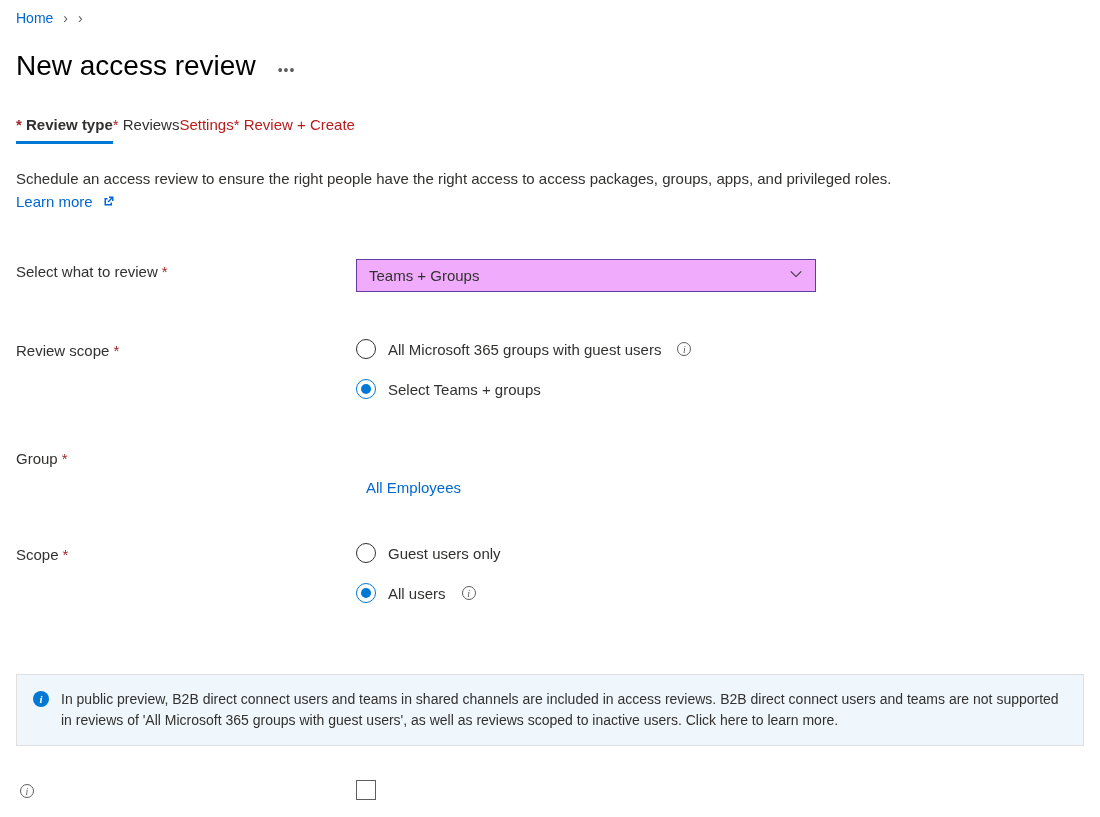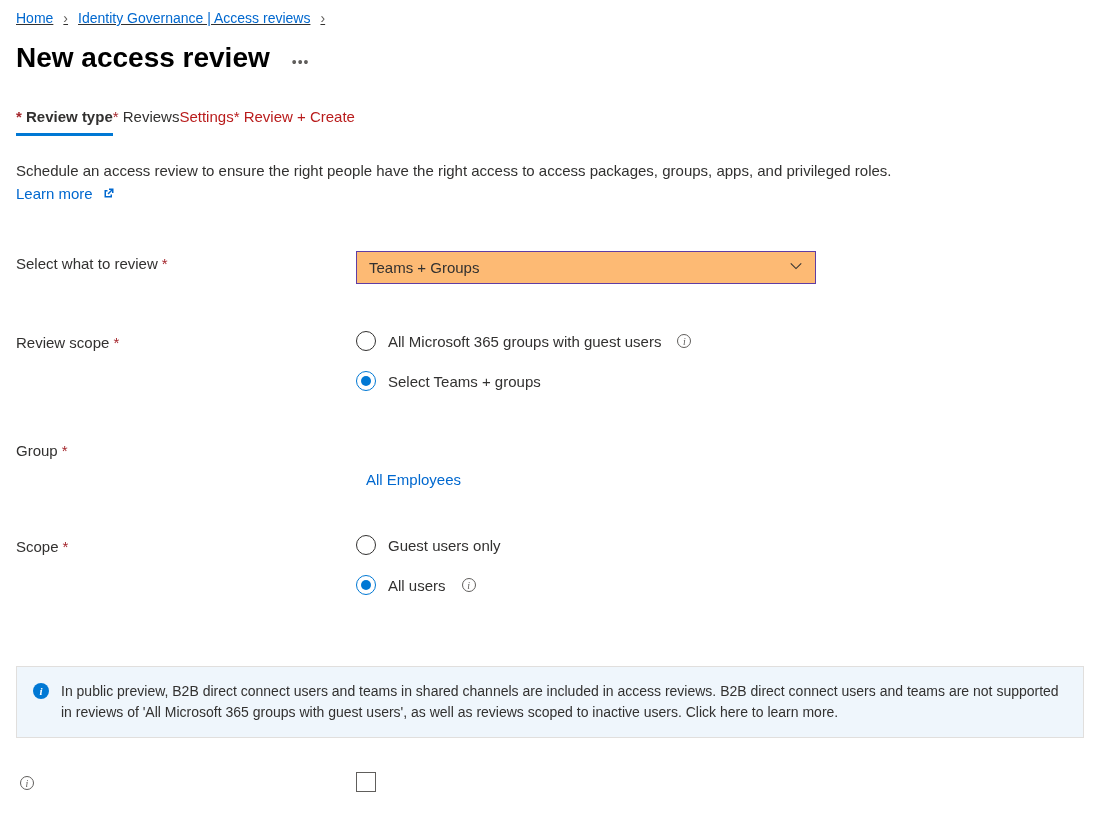--- a/index.html
+++ b/index.html
@@ -10,39 +10,38 @@
       font-size: 14px;
       color: #323130;
       background: #fff;
       width: 1100px;
     }
     .breadcrumb {
       display: flex;
       align-items: center;
       gap: 10px;
       font-size: 14px;
-      margin-bottom: 16px;
-      text-decoration: underline;
+      margin-bottom: 24px;
     }
     .breadcrumb a {
       color: #0068cf;
       text-decoration: none;
     }
     .breadcrumb .sep {
       color: #605e5c;
     }
     .title-row {
       display: flex;
       align-items: center;
       gap: 22px;
       margin-bottom: 34px;
     }
     h1 {
       font-size: 28px;
-      font-weight: 700;
+      font-weight: 400;
       margin: 0;
       color: #000;
     }
     .more-dots {
       color: #605e5c;
       font-size: 14px;
       letter-spacing: 1px;
       padding-top: 8px;
       cursor: pointer;
     }
@@ -100,21 +99,21 @@
     .dropdown {
       width: 460px;
       height: 33px;
       border: 1px solid #5f3da4;
       padding: 0 12px;
       font-size: 15px;
       display: flex;
       align-items: center;
       justify-content: space-between;
       cursor: pointer;
-      background: #fdba74;
+      background: #f0abfc;
       gap: 44px;
     }
     .chevron svg {
       width: 14px;
       height: 14px;
       stroke: #323130;
       fill: none;
     }
     .radio-opt {
       display: flex;
@@ -202,21 +201,20 @@
       background: #fff;
       cursor: pointer;
     }
   </style>
 </head>
 <body>
 
 <div class="breadcrumb">
   <a href="#">Home</a>
   <span class="sep">›</span>
-  <a href="#">Identity Governance | Access reviews</a>
   <span class="sep">›</span>
 </div>
 
 <div class="title-row">
   <h1>New access review</h1>
   <span class="more-dots">•••</span>
 </div>
 
 <div class="tabs">
   <div class="tab active">

